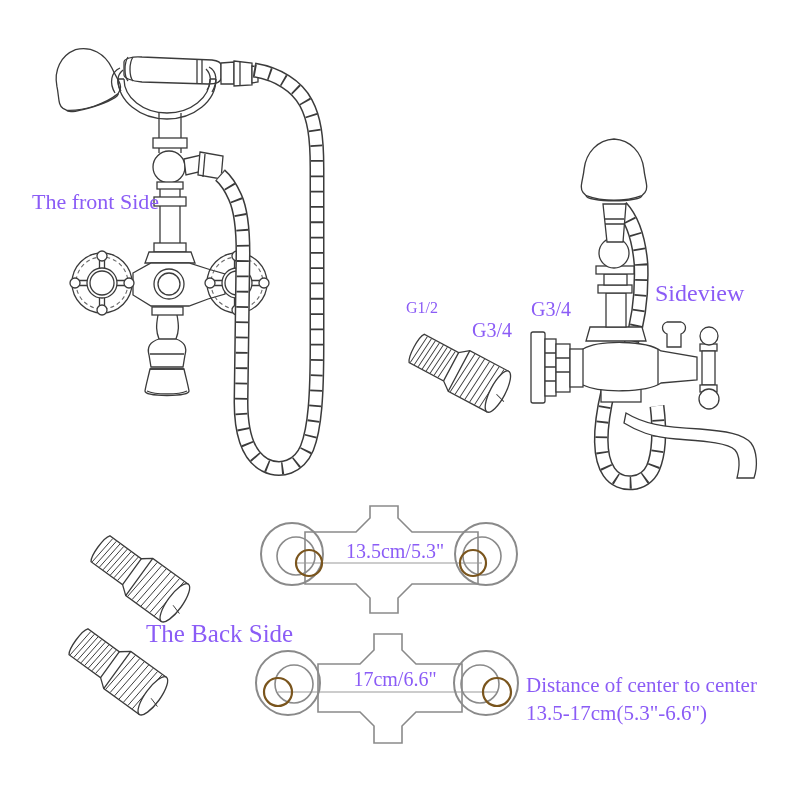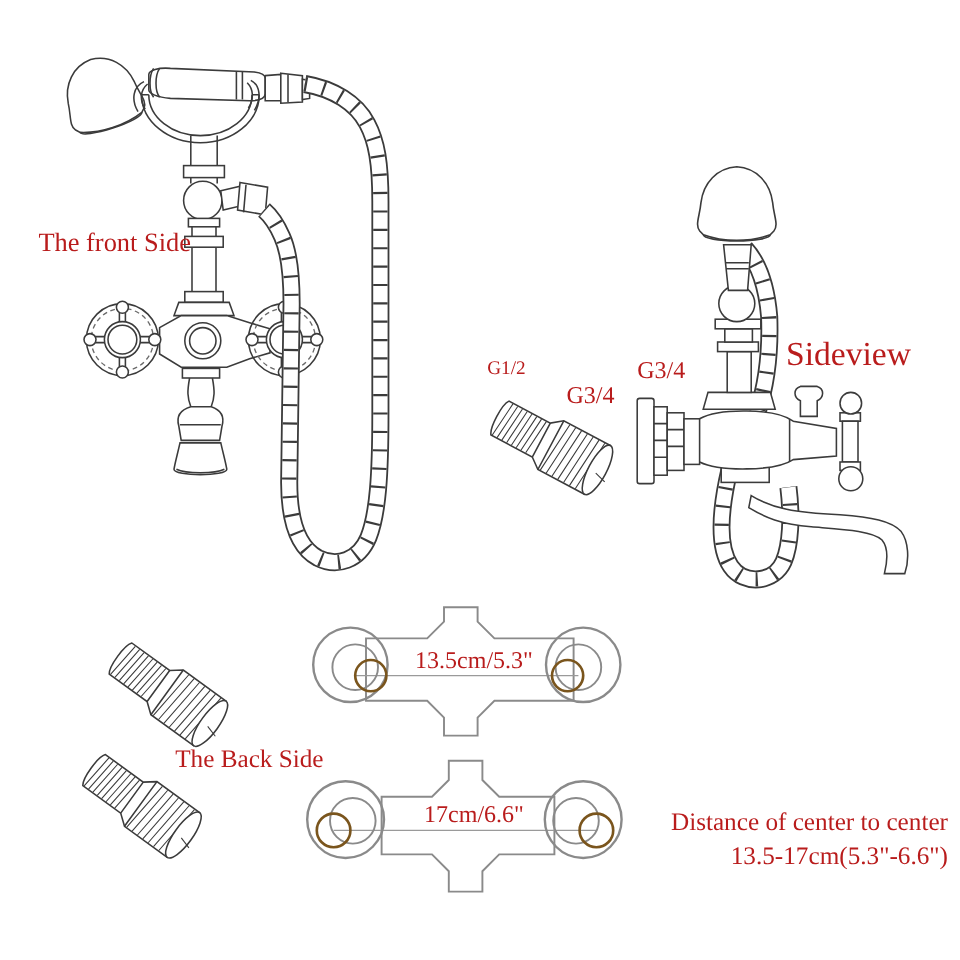--- a/index.html
+++ b/index.html
@@ -1,28 +1,28 @@
 <!DOCTYPE html>
 <html><head>
 <meta charset="utf-8">
 <style>
   html,body{margin:0;padding:0;background:#ffffff;}
   .stage{position:relative;width:800px;height:800px;background:#ffffff;overflow:hidden;
-         font-family:"Liberation Serif","DejaVu Serif",serif;color:#b91c1c;}
+         font-family:"Liberation Serif","DejaVu Serif",serif;color:#8b5cf6;}
   .stage svg{position:absolute;left:0;top:0;}
   .lbl{position:absolute;white-space:nowrap;}
   .lbl-front{left:32px;top:189px;font-size:22px;}
   .lbl-g12{left:406px;top:299px;font-size:16px;}
   .lbl-g34a{left:472px;top:319px;font-size:20px;}
   .lbl-g34w{left:531px;top:298px;font-size:20px;}
-  .lbl-side{left:655px;top:280px;font-size:28px;}
-  .lbl-back{left:146px;top:620px;font-size:21px;}
+  .lbl-side{left:655px;top:280px;font-size:24px;}
+  .lbl-back{left:146px;top:620px;font-size:25px;}
   .lbl-m135{left:329px;top:540px;width:132px;text-align:center;font-size:20px;white-space:nowrap;}
   .lbl-m17{left:329px;top:668px;width:132px;text-align:center;font-size:20px;white-space:nowrap;}
-  .lbl-dist{left:526px;top:671px;width:264px;text-align:right;font-size:21px;line-height:1.35;white-space:normal;}
+  .lbl-dist{left:526px;top:671px;width:264px;text-align:left;font-size:21px;line-height:1.35;white-space:normal;}
 </style>
 </head>
 <body>
 
 <div class="stage">
 
 <svg width="800" height="800" viewBox="0 0 800 800">
   <defs>
     <g id="bell">
       <path d="M0,-34 C-16,-33 -27,-21 -29,-5 C-30,6 -34,13 -30,18 L-27,21 C-11,27 11,27 27,21 L30,18 C34,13 30,6 29,-5 C27,-21 16,-33 0,-34 Z" fill="#fff"></path>

